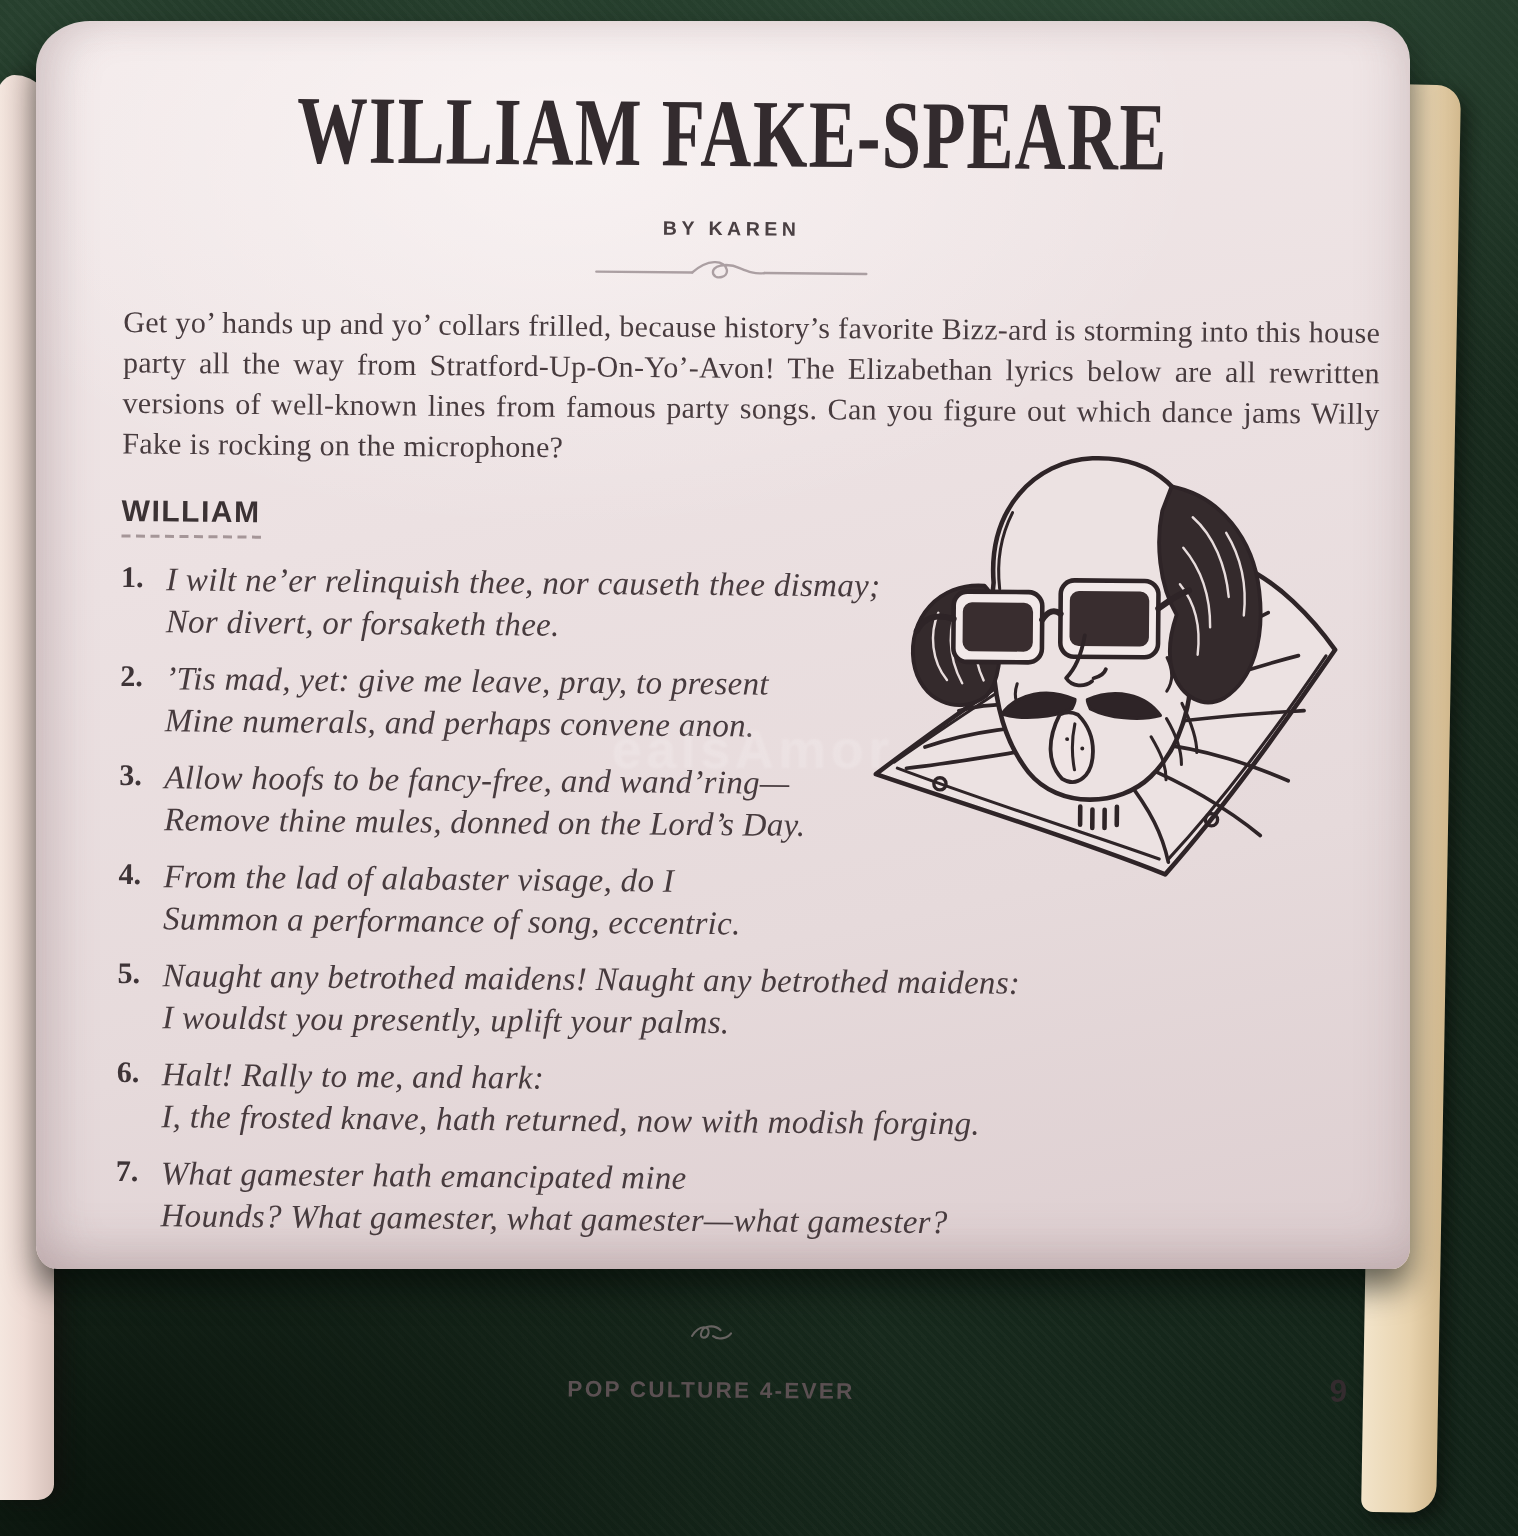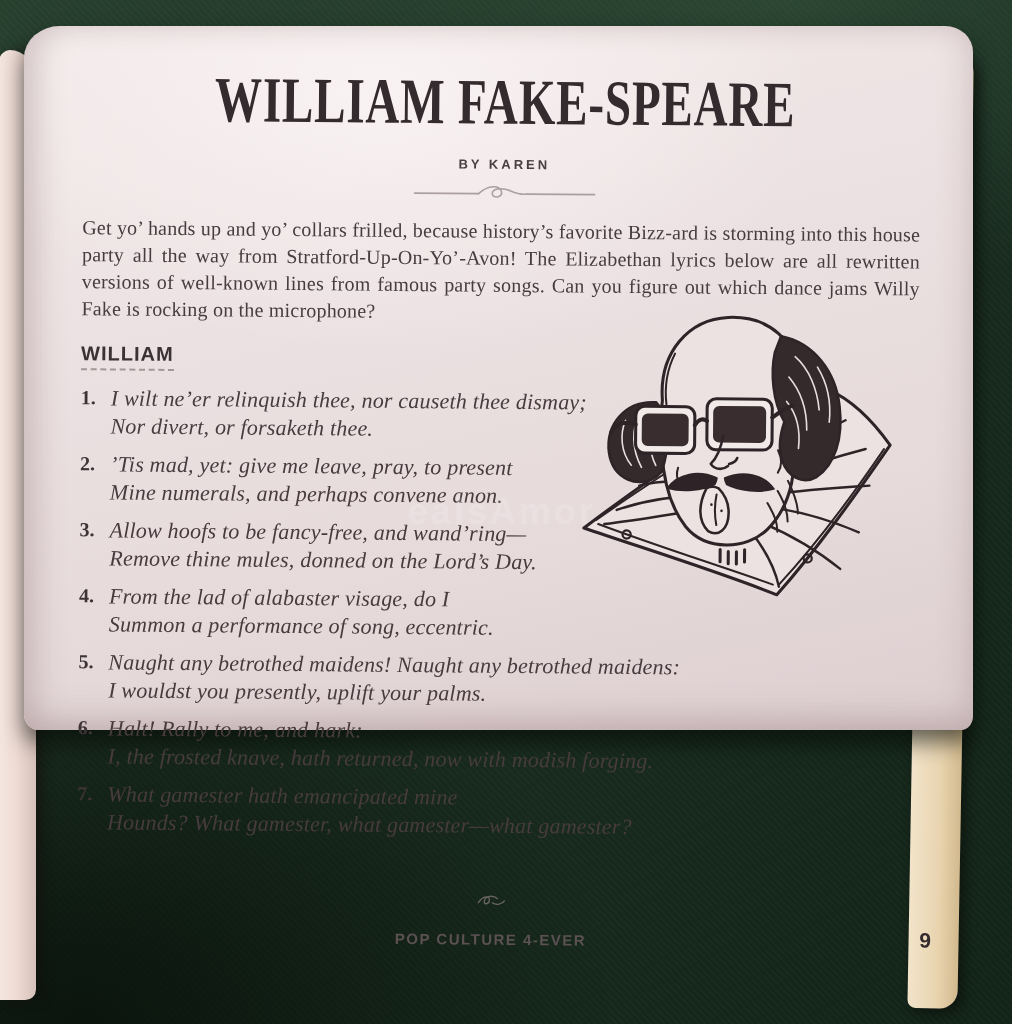--- a/index.html
+++ b/index.html
@@ -21,30 +21,29 @@
   }
   
   .right-stack{
     position:absolute;left:924px;top:56px;width:50px;height:952px;
     transform:rotate(1deg);transform-origin:top left;
     background:linear-gradient(90deg,#f2e4ca 0%,#e8d3ae 60%,#d2b98e 100%);
     border-radius:12px 16px 18px 8px;
     box-shadow:5px 5px 12px rgba(8,10,6,.55);
   }
   .page{
-    position:absolute;left:24px;top:26px;width:916px;height:704px;
+    position:absolute;left:24px;top:14px;width:916px;height:832px;
     background:
       radial-gradient(720px 430px at 38% 10%, rgba(255,252,252,.55) 0%, rgba(255,252,252,0) 60%),
       linear-gradient(168deg,#f3eaea 0%,#ece1e2 38%,#e6dadb 70%,#ddced0 100%);
     border-radius:36px 28px 12px 14px / 32px 26px 14px 16px;
     box-shadow:
       inset 16px 0 28px rgba(120,90,95,.18),
       inset -6px -12px 32px rgba(128,98,100,.22),
       0 12px 22px rgba(4,9,5,.6);
-    padding-left: 33px;
   }
   .content{
     position:absolute;inset:0;box-sizing:border-box;
     padding:44px 46px 0 60px;color:#443a3d;
     transform:rotate(.5deg);transform-origin:40% 0;
   }
   .title-wrap{text-align:center;line-height:62px;white-space:nowrap;}
   .title{
     display:inline-block;font-weight:bold;font-size:62px;color:#332b2e;
     letter-spacing:1px;transform:scale(.76,1.04);transform-origin:center;

